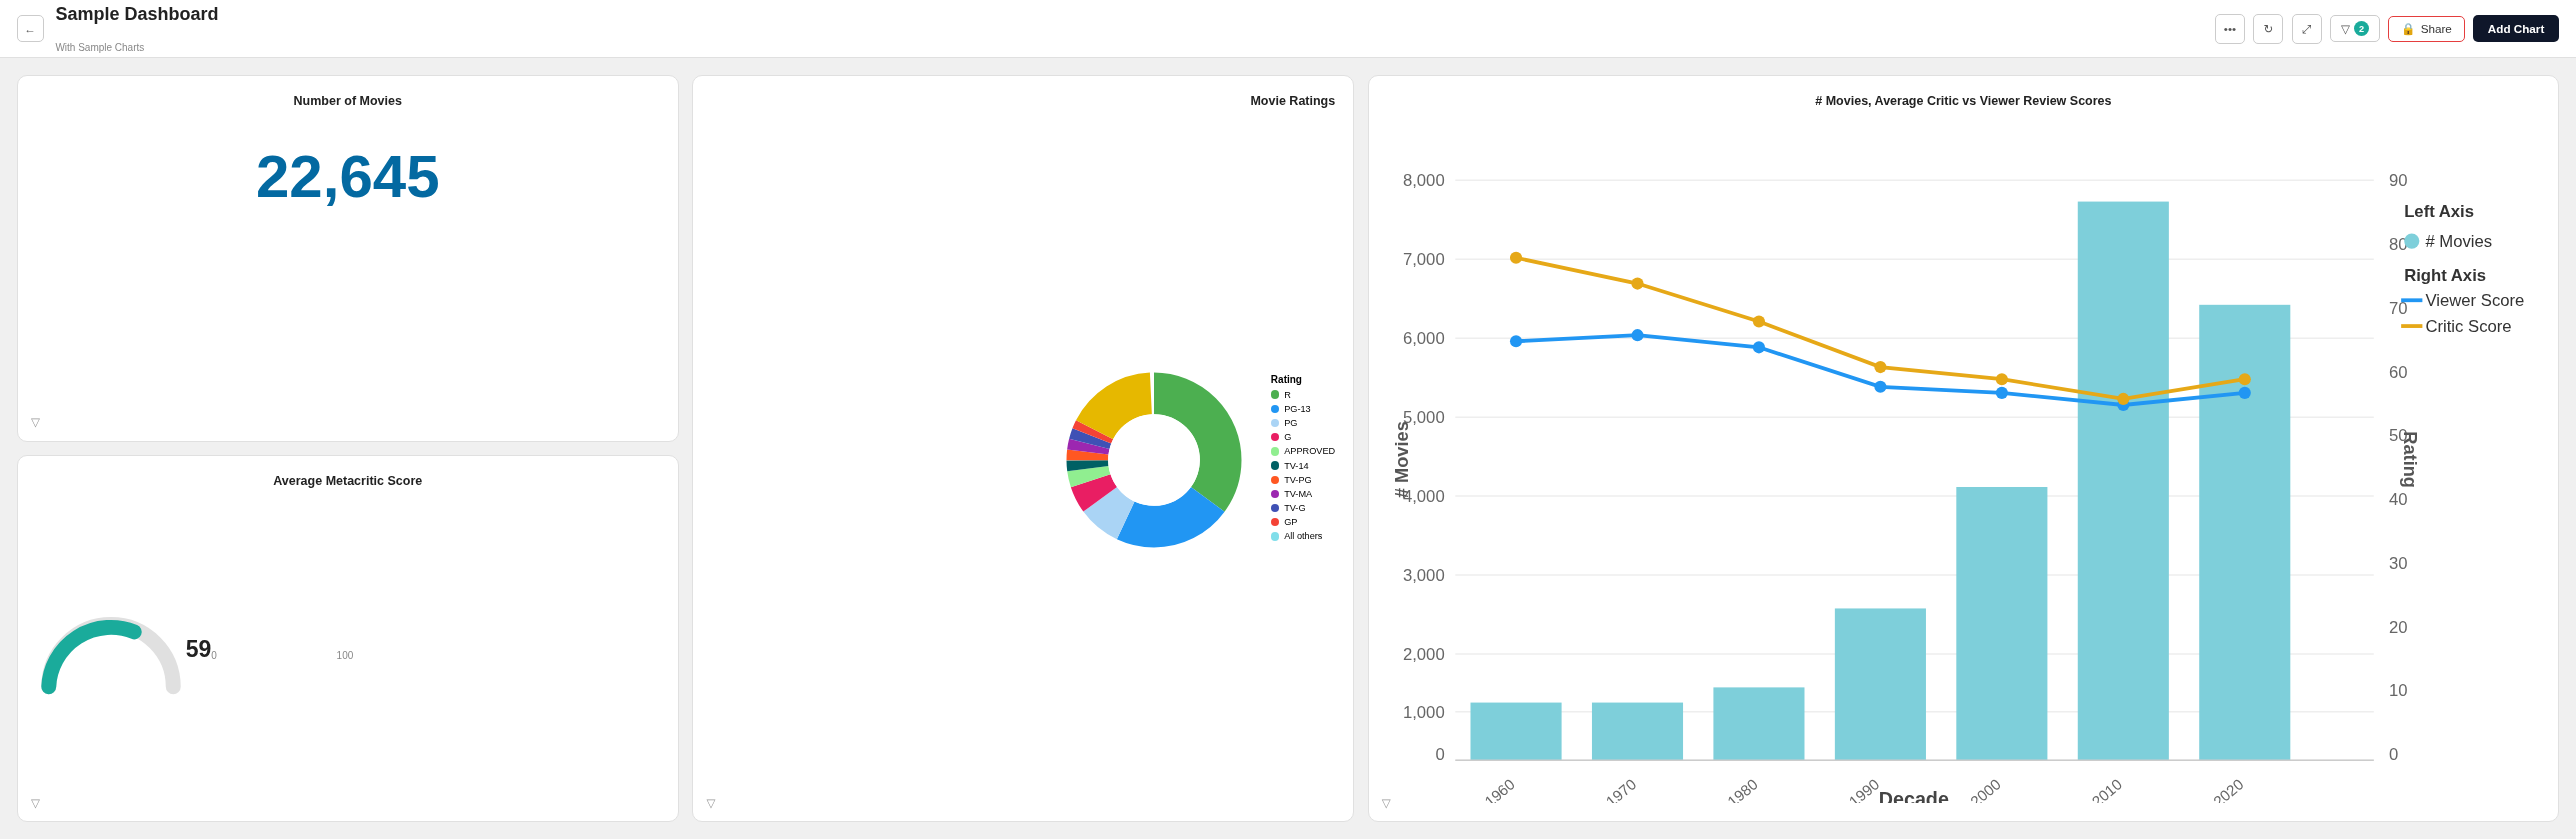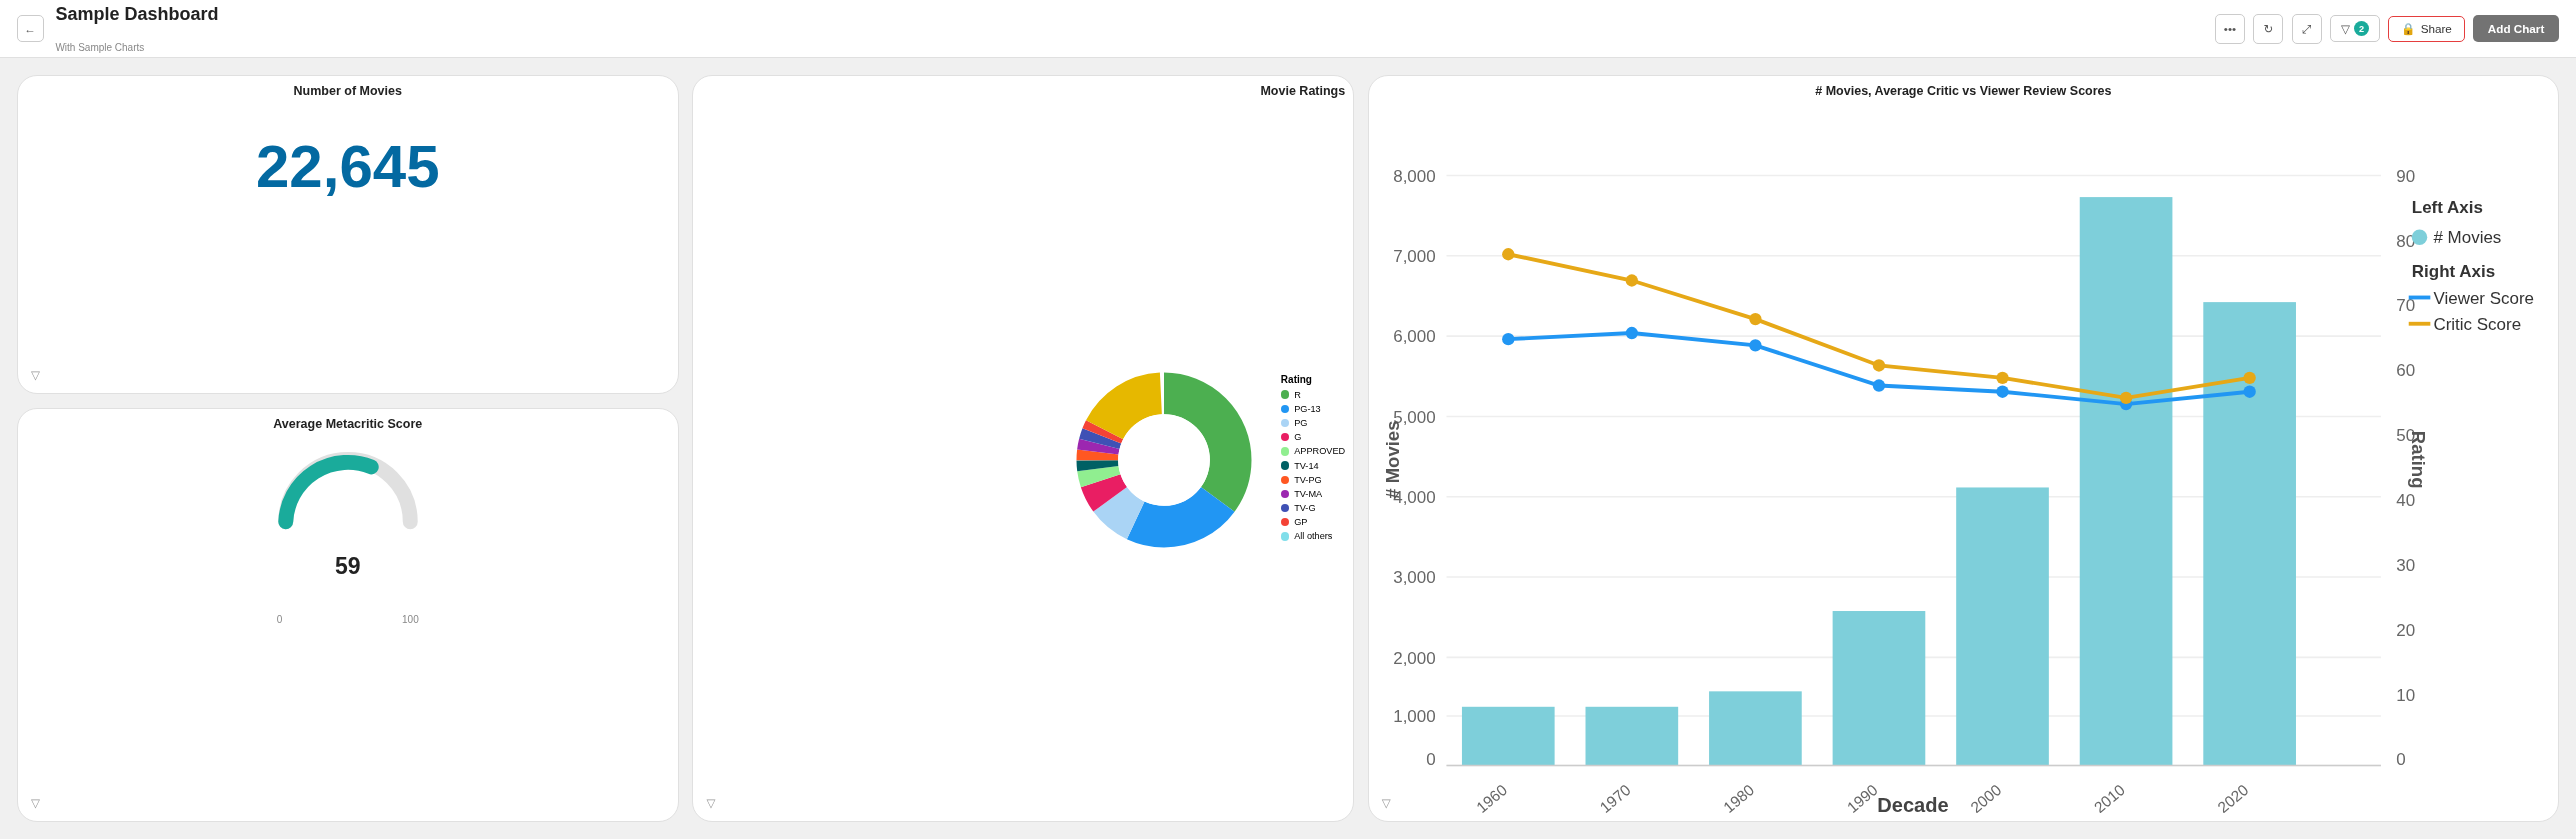--- a/index.html
+++ b/index.html
@@ -39,59 +39,59 @@
       width: 15px; height: 15px; font-size: 9.2px;
       display: flex; align-items: center; justify-content: center; font-weight: bold;
     }
     .share-btn {
       display: flex; align-items: center; gap: 5px;
       border: 1.7px solid #e53e3e; border-radius: 5px;
       padding: 5px 11.7px; background: #fff; cursor: pointer;
       font-size: 11.7px; color: #333; font-weight: 500;
     }
     .add-chart-btn {
-      background: #737373; color: #fff; border: none;
+      background: #0f172a; color: #fff; border: none;
       border-radius: 5px; padding: 6.7px 15px;
       font-size: 11.7px; font-weight: 600; cursor: pointer;
     }
 
     .dashboard {
       padding: 16.7px;
       display: grid;
       grid-template-columns: 1fr 1fr 1.8fr;
       grid-template-rows: auto auto;
       gap: 13.3px;
       height: calc(100vh - 58px);
     }
 
     .card {
-      background: #fff; border-radius: 20px;
-      border: 0.8px solid #e0e0e0; padding: 8px;
+      background: #fff; border-radius: 10px;
+      border: 0.8px solid #e0e0e0; padding: 18px;
       display: flex; flex-direction: column;
       position: relative;
     }
     .card-title {
       font-size: 12.5px; font-weight: 700; color: #222;
       text-align: center; margin-bottom: 8.3px;
     }
     .filter-icon {
       position: absolute; bottom: 11.7px; left: 13.3px;
       font-size: 11.7px; color: #999; cursor: pointer;
     }
 
     
     .big-number {
       font-size: 60px; font-weight: 800; color: #0369a1;
       text-align: center; margin-top: 31px; line-height: 1;
     }
 
     
     .gauge-container {
-      display: flex; flex-direction: column; align-items: center;
-      padding-top: 8.3px; flex: 1; gap: 31px;
+      display: flex; flex-direction: row; align-items: center;
+      padding-top: 8.3px; flex: 1;
     }
     .gauge-svg { width: 150px; height: 83px; }
     .gauge-value { font-size: 23px; font-weight: 700; color: #222; margin-top: -8.3px; }
     .gauge-labels { display: flex; justify-content: space-between; width: 142px; font-size: 10px; color: #888; margin-top: 3.3px; }
 
     
     .donut-area { display: flex; align-items: center; justify-content: center; gap: 16.7px; flex: 1; }
     .legend { font-size: 9.2px; }
     .legend-item { display: flex; align-items: center; gap: 5px; margin-bottom: 4.2px; }
     .legend-dot { width: 8.3px; height: 8.3px; border-radius: 50%; flex-shrink: 0; }

